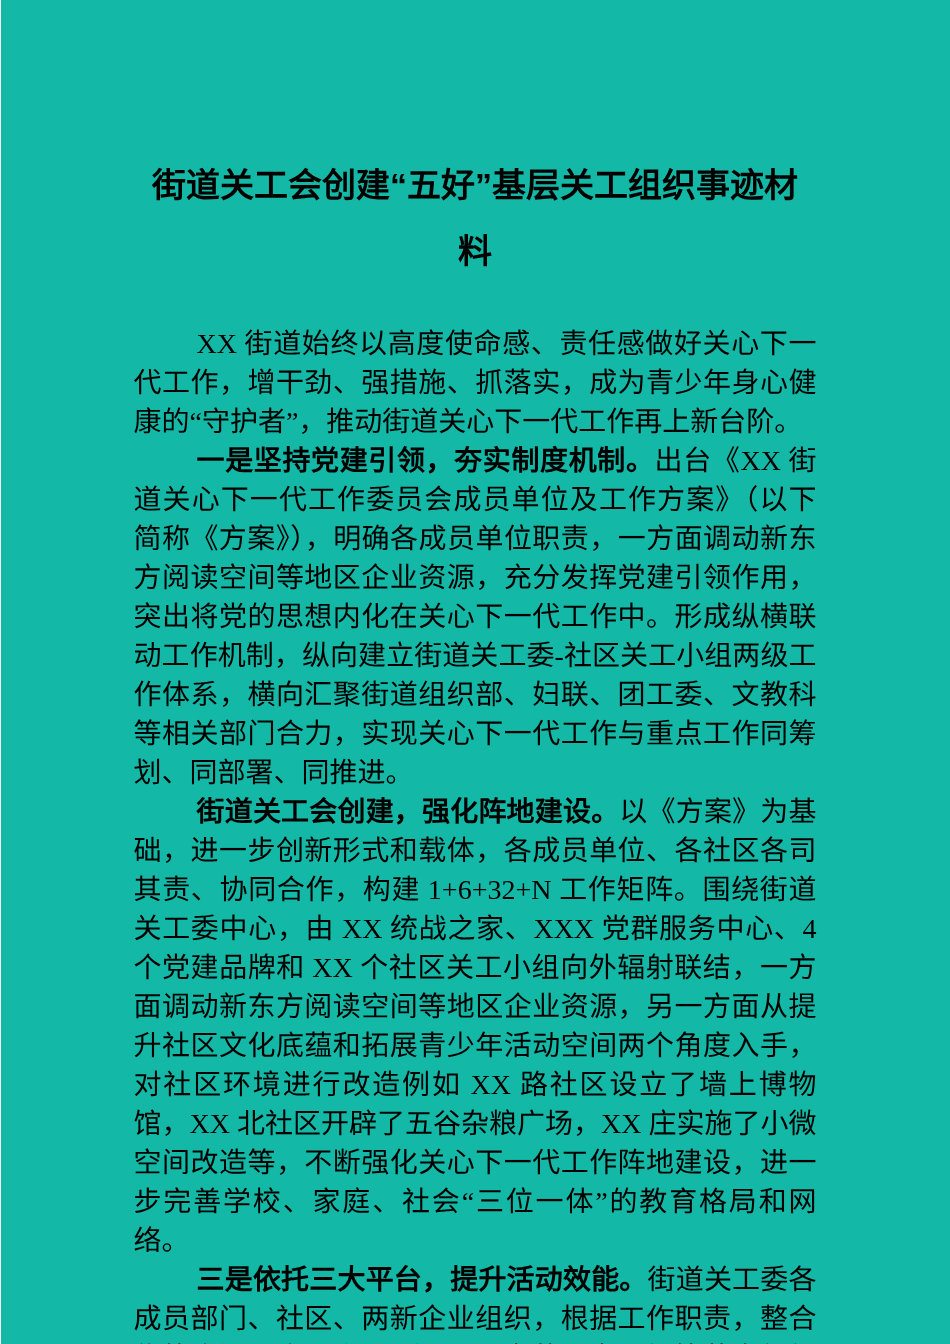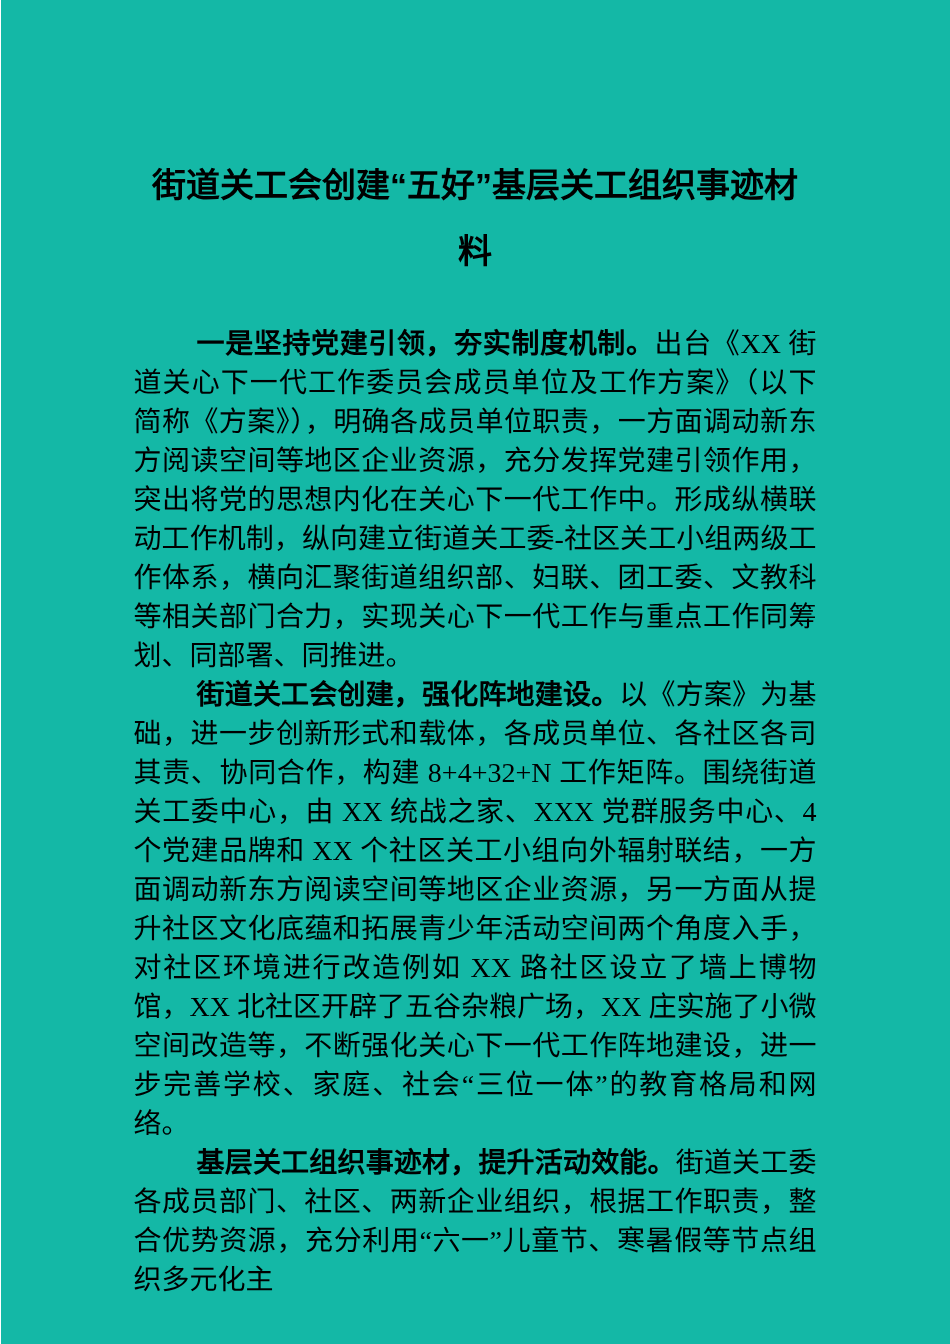--- a/index.html
+++ b/index.html
@@ -57,22 +57,23 @@
 <div class="page">
   <div class="content">
 
     <h1 class="title">
       <span class="title-line">街道关工会创建“五好”基层关工组织事迹材</span>
       <span class="title-line">料</span>
     </h1>
 
     <div class="body">
 
+      <p><span class="lead"></span><span>XX 街道始终以高度使命感、责任感做好关心下一代工作，增干劲、强措施、抓落实，成为青少年身心健康的“守护者”，推动街道关心下一代工作再上新台阶。</span></p>
 
       <p><span class="lead">一是坚持党建引领，夯实制度机制。</span><span>出台《XX 街道关心下一代工作委员会成员单位及工作方案》（以下简称《方案》），明确各成员单位职责，一方面调动新东方阅读空间等地区企业资源，充分发挥党建引领作用，突出将党的思想内化在关心下一代工作中。形成纵横联动工作机制，纵向建立街道关工委-社区关工小组两级工作体系，横向汇聚街道组织部、妇联、团工委、文教科等相关部门合力，实现关心下一代工作与重点工作同筹划、同部署、同推进。</span></p>
 
-      <p><span class="lead">街道关工会创建，强化阵地建设。</span><span>以《方案》为基础，进一步创新形式和载体，各成员单位、各社区各司其责、协同合作，构建 8+4+32+N 工作矩阵。围绕街道关工委中心，由 XX 统战之家、XXX 党群服务中心、4 个党建品牌和 XX 个社区关工小组向外辐射联结，一方面调动新东方阅读空间等地区企业资源，另一方面从提升社区文化底蕴和拓展青少年活动空间两个角度入手，对社区环境进行改造例如 XX 路社区设立了墙上博物馆，XX 北社区开辟了五谷杂粮广场，XX 庄实施了小微空间改造等，不断强化关心下一代工作阵地建设，进一步完善学校、家庭、社会“三位一体”的教育格局和网络。</span></p>
+      <p><span class="lead">街道关工会创建，强化阵地建设。</span><span>以《方案》为基础，进一步创新形式和载体，各成员单位、各社区各司其责、协同合作，构建 1+6+32+N 工作矩阵。围绕街道关工委中心，由 XX 统战之家、XXX 党群服务中心、4 个党建品牌和 XX 个社区关工小组向外辐射联结，一方面调动新东方阅读空间等地区企业资源，另一方面从提升社区文化底蕴和拓展青少年活动空间两个角度入手，对社区环境进行改造例如 XX 路社区设立了墙上博物馆，XX 北社区开辟了五谷杂粮广场，XX 庄实施了小微空间改造等，不断强化关心下一代工作阵地建设，进一步完善学校、家庭、社会“三位一体”的教育格局和网络。</span></p>
 
-      <p><span class="lead">基层关工组织事迹材，提升活动效能。</span><span>街道关工委各成员部门、社区、两新企业组织，根据工作职责，整合优势资源，充分利用“六一”儿童节、寒暑假等节点组织多元化主</span></p>
+      <p><span class="lead">三是依托三大平台，提升活动效能。</span><span>街道关工委各成员部门、社区、两新企业组织，根据工作职责，整合优势资源，充分利用“六一”儿童节、寒暑假等节点组织多元化主</span></p>
 
     </div>
   </div>
 </div>
 
 </body></html>

